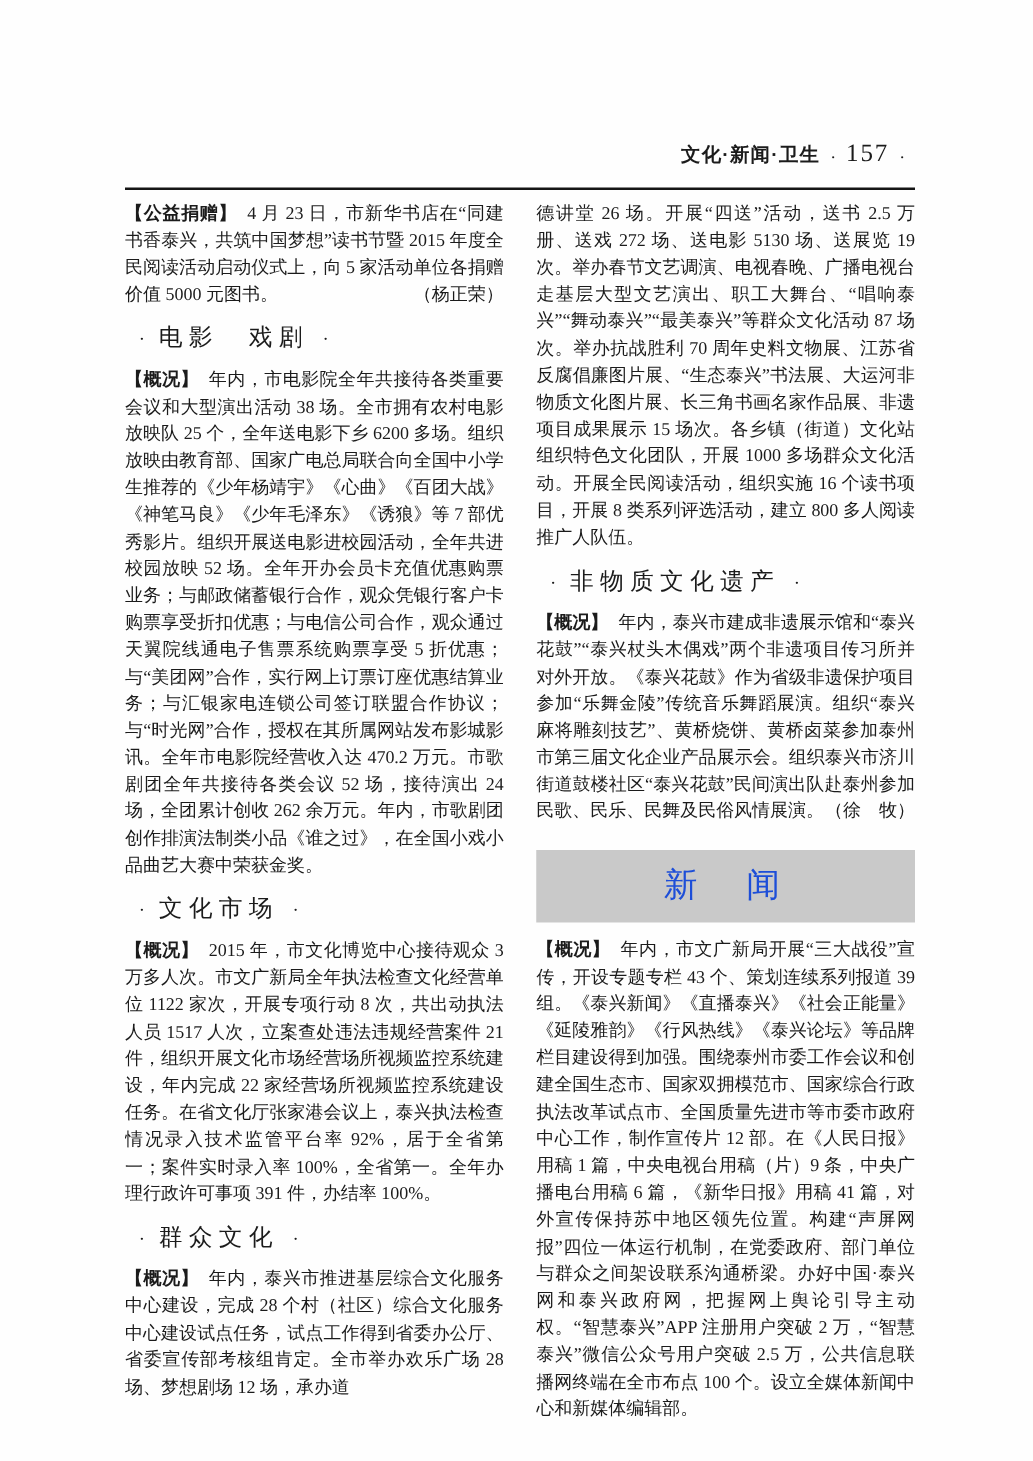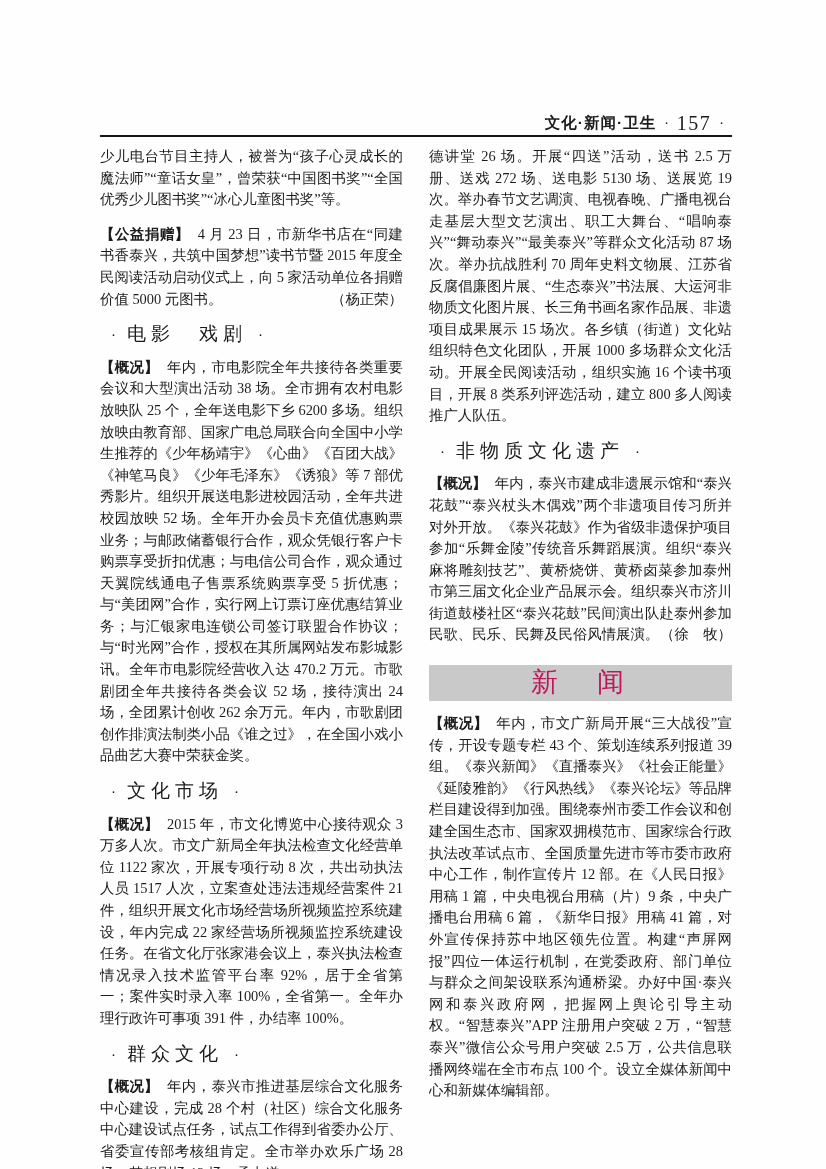--- a/index.html
+++ b/index.html
@@ -8,22 +8,22 @@
     background:#f5f5f3;
     font-family:"Liberation Serif","DejaVu Serif",serif;
     color:var(--text,#1b1b1b);
   }
   .page {
     position:relative; width:826px; height:1169px;
     background:var(--page_bg,#fefefe); overflow:hidden;
   }
   .content { position:absolute; left:100px; top:112px; width:632px; }
   .header-row {
-    display:flex; justify-content:flex-end; align-items:center;
-    padding-bottom:0; border-bottom:2px solid var(--rule,#151515);
+    display:flex; justify-content:flex-end; align-items:flex-end;
+    padding-bottom:15px; border-bottom:2px solid var(--rule,#151515);
   }
   .running-head {
     font-family:"Liberation Sans","DejaVu Sans",sans-serif;
     font-weight:bold; font-size:15.5px; letter-spacing:1px;
   }
   .hsep { font-size:14px; margin:0 8px; }
   .page-num { font-size:20px; letter-spacing:1.5px; }
   .columns { display:flex; gap:26px; margin-top:9px; }
   .col {
     width:303px; font-size:14.4px; line-height:21.6px;
@@ -34,41 +34,40 @@
     font-family:Liberation Serif, serif;
     font-weight:bold; margin-right:8px;
   }
   .byline { float:right; }
   .sec-heading {
     text-align:left; font-size:19px; letter-spacing:5px;
     margin:13px 0 10px; white-space:nowrap;
   }
   .sec-heading .dot { letter-spacing:0; margin:0 11px; font-size:15px; }
   .banner {
-    height:36px; background:var(--banner_bg,#c9c9c9);
+    height:58px; background:var(--banner_bg,#c9c9c9);
     display:flex; align-items:center; justify-content:center;
     font-family:"Liberation Sans","DejaVu Sans",sans-serif;
-    font-size:27px; letter-spacing:6px; color:#be185d;
+    font-size:27px; letter-spacing:6px; color:#1d4ed8;
     margin:19px 0 12px;
   }
 </style>
 </head>
 <body>
 
 <div class="page">
   <div class="content">
     <div class="header-row">
       <span class="running-head">文化·新闻·卫生</span>
       <span class="hsep">·</span>
       <span class="page-num">157</span>
       <span class="hsep">·</span>
     </div>
     <div class="columns">
       <div class="col">
-          <div class="para"><span class="ptext">少儿电台节目主持人，被誉为“孩子心灵成长的魔法师”“童话女皇”，曾荣获“中国图书奖”“全国优秀少儿图书奖”“冰心儿童图书奖”等。</span></div>
           <div class="para"><span class="entry-label">【公益捐赠】</span><span class="ptext">4 月 23 日，市新华书店在“同建书香泰兴，共筑中国梦想”读书节暨 2015 年度全民阅读活动启动仪式上，向 5 家活动单位各捐赠价值 5000 元图书。</span><span class="byline">（杨正荣）</span></div>
           <div class="sec-heading"><span class="dot">·</span><span class="ht">电影　戏剧</span><span class="dot">·</span></div>
           <div class="para"><span class="entry-label">【概况】</span><span class="ptext">年内，市电影院全年共接待各类重要会议和大型演出活动 38 场。全市拥有农村电影放映队 25 个，全年送电影下乡 6200 多场。组织放映由教育部、国家广电总局联合向全国中小学生推荐的《少年杨靖宇》《心曲》《百团大战》《神笔马良》《少年毛泽东》《诱狼》等 7 部优秀影片。组织开展送电影进校园活动，全年共进校园放映 52 场。全年开办会员卡充值优惠购票业务；与邮政储蓄银行合作，观众凭银行客户卡购票享受折扣优惠；与电信公司合作，观众通过天翼院线通电子售票系统购票享受 5 折优惠；与“美团网”合作，实行网上订票订座优惠结算业务；与汇银家电连锁公司签订联盟合作协议；与“时光网”合作，授权在其所属网站发布影城影讯。全年市电影院经营收入达 470.2 万元。市歌剧团全年共接待各类会议 52 场，接待演出 24 场，全团累计创收 262 余万元。年内，市歌剧团创作排演法制类小品《谁之过》，在全国小戏小品曲艺大赛中荣获金奖。</span></div>
           <div class="sec-heading"><span class="dot">·</span><span class="ht">文化市场</span><span class="dot">·</span></div>
           <div class="para"><span class="entry-label">【概况】</span><span class="ptext">2015 年，市文化博览中心接待观众 3 万多人次。市文广新局全年执法检查文化经营单位 1122 家次，开展专项行动 8 次，共出动执法人员 1517 人次，立案查处违法违规经营案件 21 件，组织开展文化市场经营场所视频监控系统建设，年内完成 22 家经营场所视频监控系统建设任务。在省文化厅张家港会议上，泰兴执法检查情况录入技术监管平台率 92%，居于全省第一；案件实时录入率 100%，全省第一。全年办理行政许可事项 391 件，办结率 100%。</span></div>
           <div class="sec-heading"><span class="dot">·</span><span class="ht">群众文化</span><span class="dot">·</span></div>
           <div class="para"><span class="entry-label">【概况】</span><span class="ptext">年内，泰兴市推进基层综合文化服务中心建设，完成 28 个村（社区）综合文化服务中心建设试点任务，试点工作得到省委办公厅、省委宣传部考核组肯定。全市举办欢乐广场 28 场、梦想剧场 12 场，承办道</span></div>
         </div>
       <div class="col">
           <div class="para"><span class="ptext">德讲堂 26 场。开展“四送”活动，送书 2.5 万册、送戏 272 场、送电影 5130 场、送展览 19 次。举办春节文艺调演、电视春晚、广播电视台走基层大型文艺演出、职工大舞台、“唱响泰兴”“舞动泰兴”“最美泰兴”等群众文化活动 87 场次。举办抗战胜利 70 周年史料文物展、江苏省反腐倡廉图片展、“生态泰兴”书法展、大运河非物质文化图片展、长三角书画名家作品展、非遗项目成果展示 15 场次。各乡镇（街道）文化站组织特色文化团队，开展 1000 多场群众文化活动。开展全民阅读活动，组织实施 16 个读书项目，开展 8 类系列评选活动，建立 800 多人阅读推广人队伍。</span></div>

